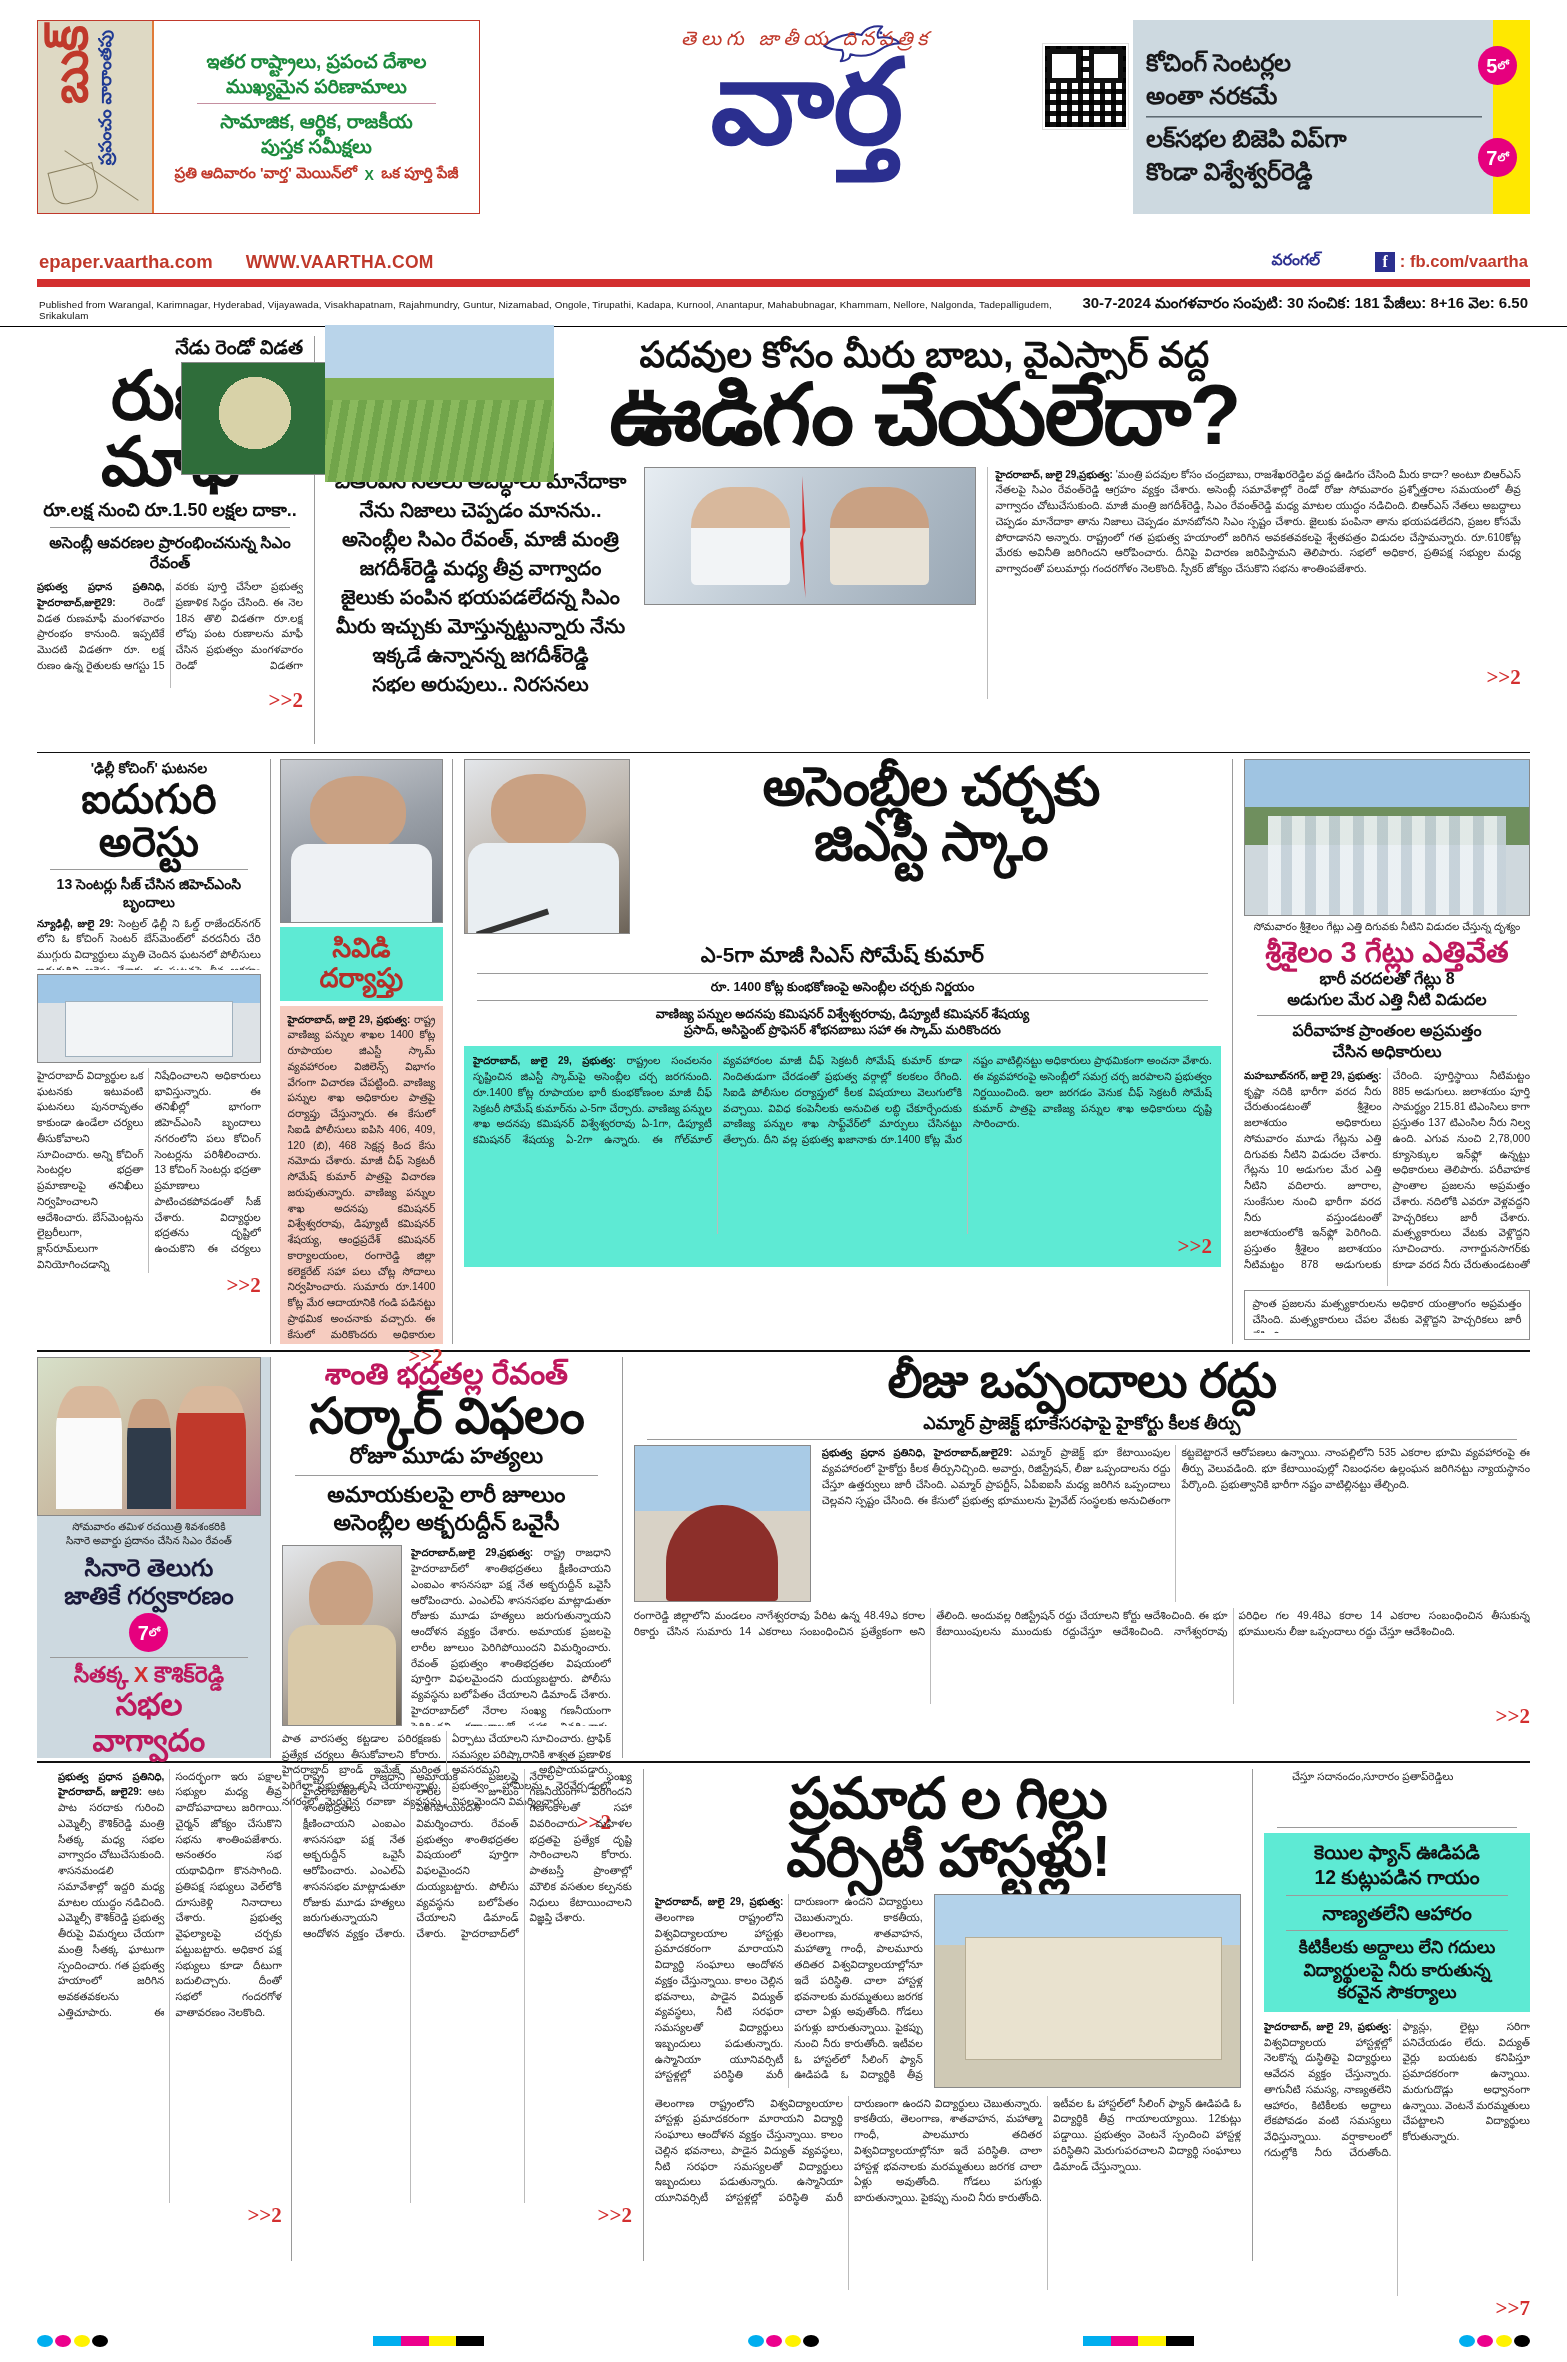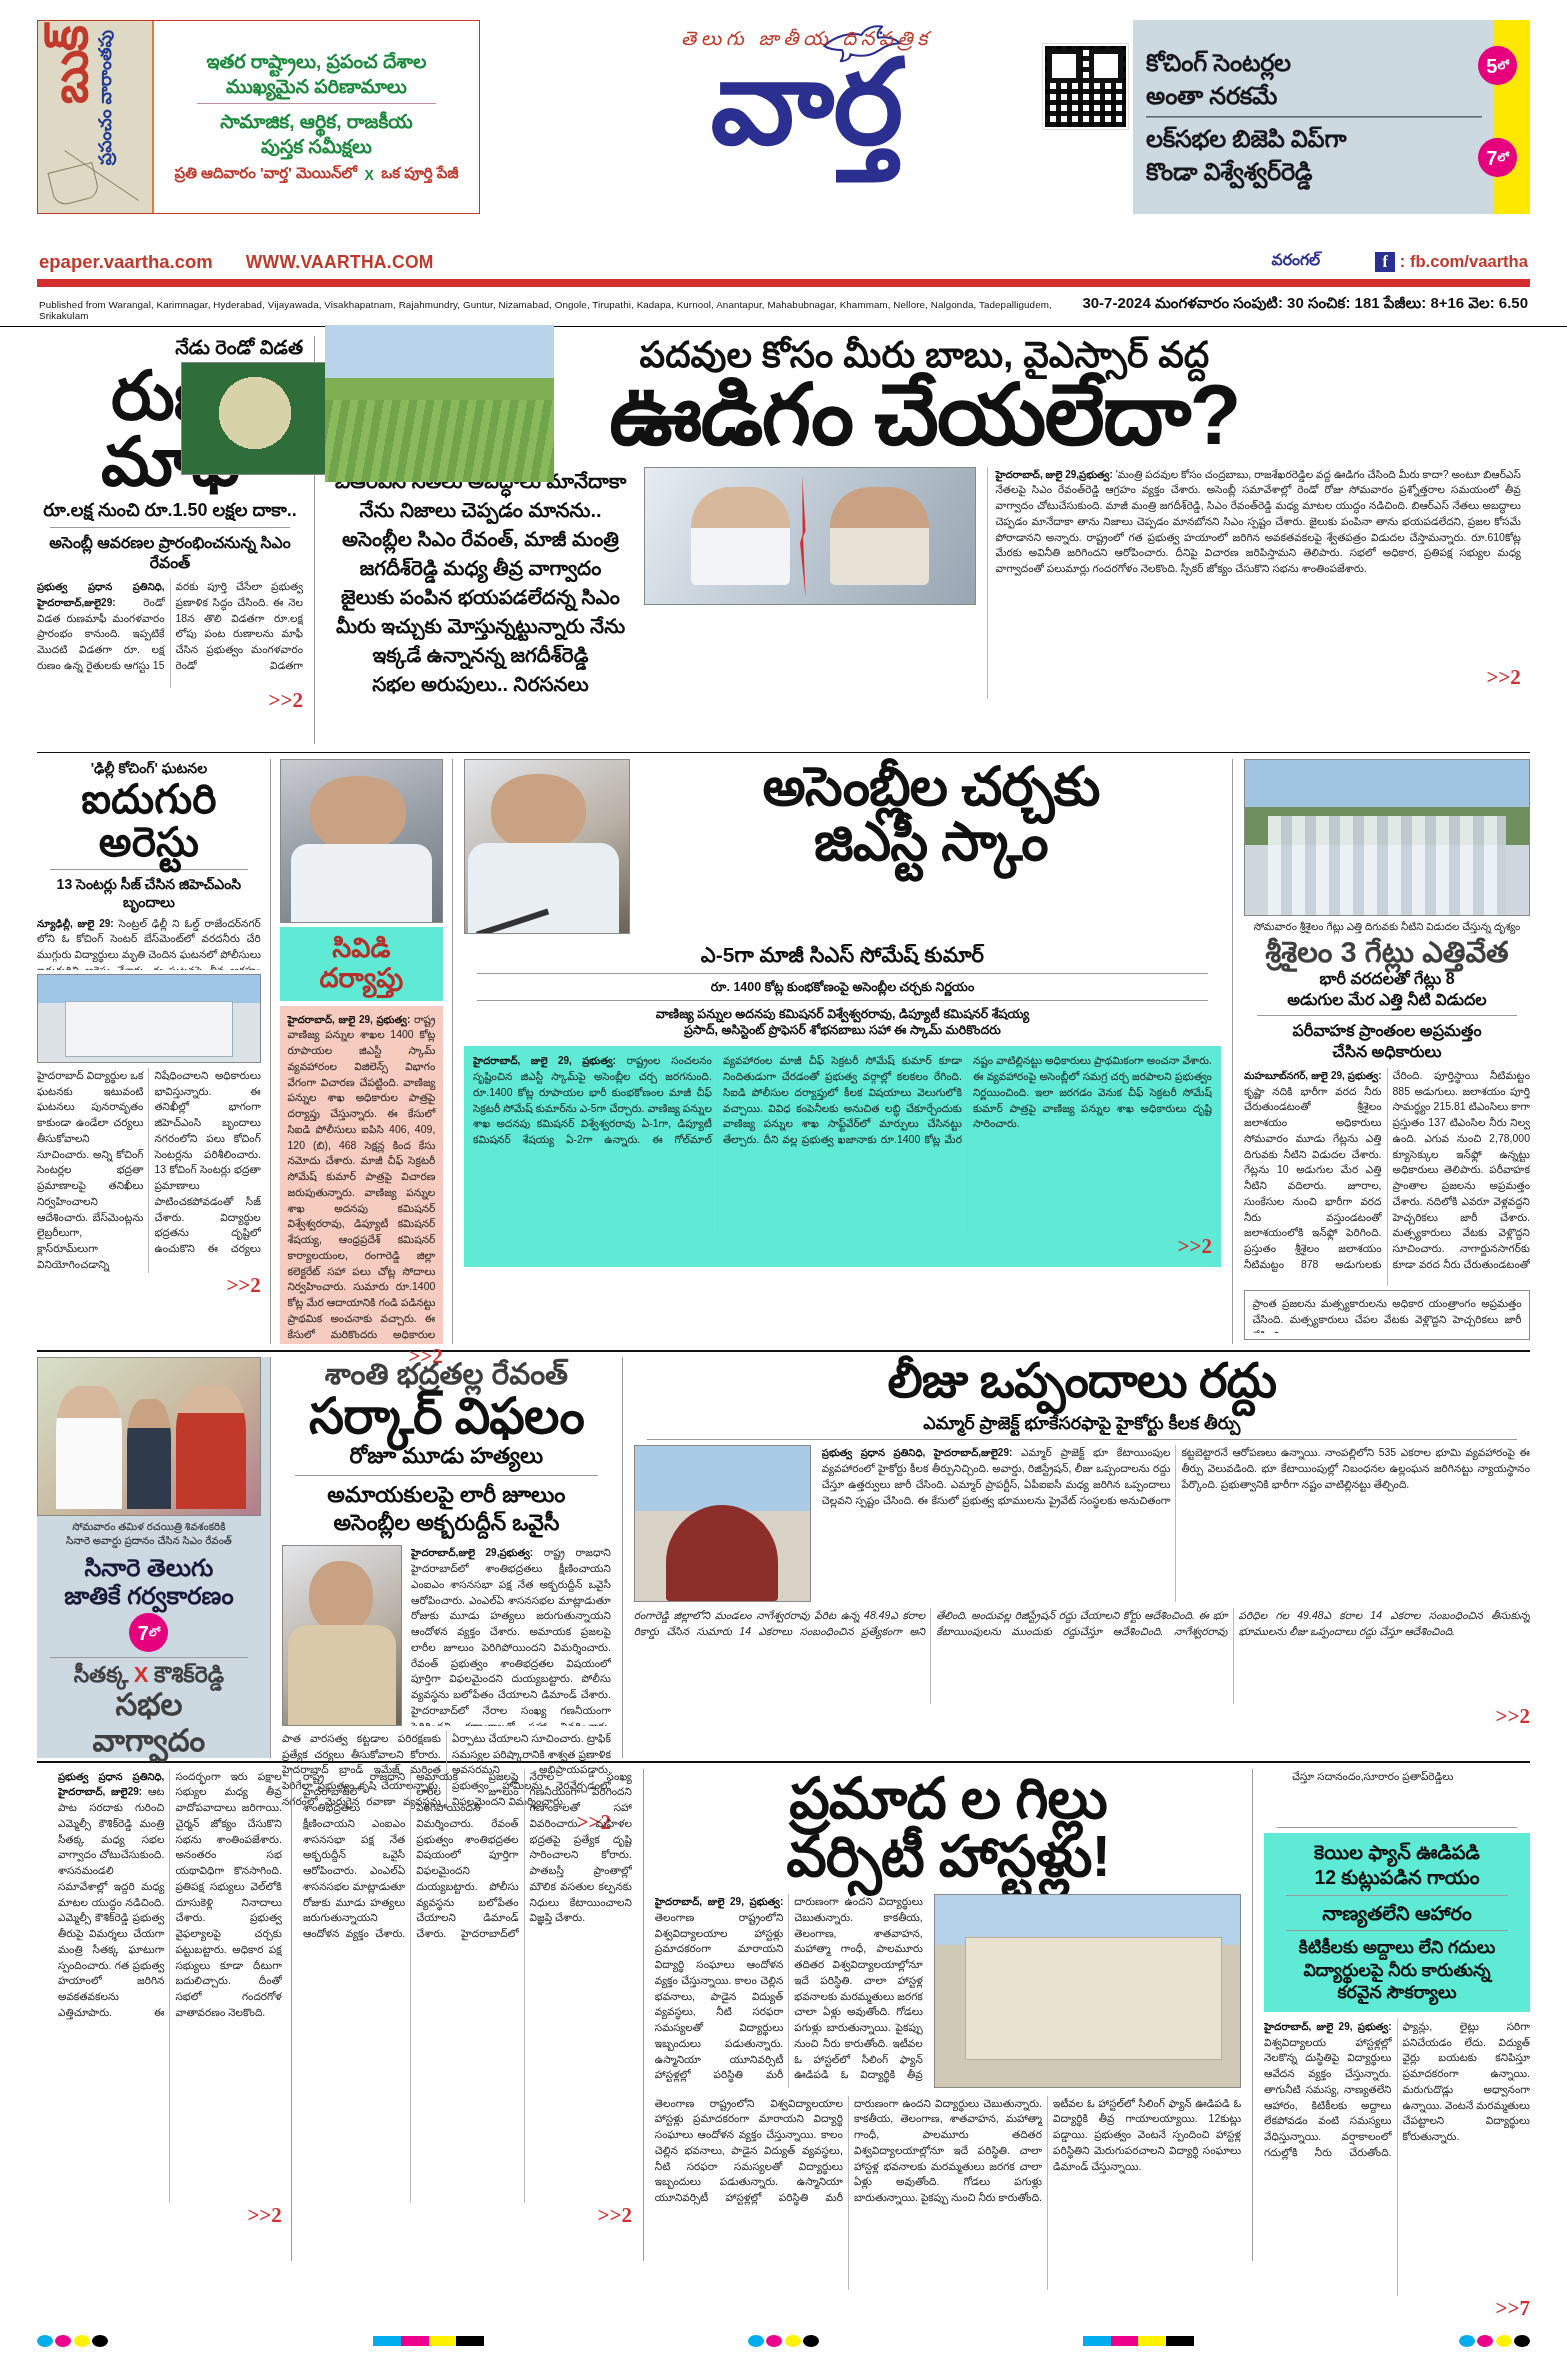--- a/index.html
+++ b/index.html
@@ -396,21 +396,21 @@
   }
   .boxed { border: 0.9px solid #8c8c8c; padding: 5.5px 7.4px; }
 
   .sec-head-l {
     font-size: 33px; font-weight: bold; line-height: 1.06; color: #111; text-align: center;
   }
   .sec-head-xl {
     font-size: 57px; font-weight: bold; line-height: 1.02; color: #111; text-align: center; letter-spacing: -0.9px;
   }
   .sec-head-m {
-    font-size: 25px; font-weight: bold; line-height: 1.15; color: #404040; text-align: center;
+    font-size: 25px; font-weight: bold; line-height: 1.15; color: #be185d; text-align: center;
   }
   .sec-sub {
     font-size: 16px; font-weight: bold; line-height: 1.3; color: #111; text-align: center;
   }
   .sec-sub-sm {
     font-size: 12.5px; font-weight: bold; line-height: 1.35; color: #111; text-align: center;
   }
 
   .cols2 { column-count: 2; column-gap: 11px; column-rule: 0.9px solid #bbb; }
   .cols3 { column-count: 3; column-gap: 11px; column-rule: 0.9px solid #bbb; }
@@ -713,21 +713,21 @@
       <div class="sec-head-xl" style="font-size:48px;">లీజు ఒప్పందాలు రద్దు</div>
       <div class="sec-sub" style="font-size:17.5px; margin-top:5.5px;">ఎమ్మార్ ప్రాజెక్ట్ భూకేసరఫాపై హైకోర్టు కీలక తీర్పు</div>
       <div class="sub-rule"></div>
       <div style="display:flex; gap:11px; margin-top:5.5px;">
         <div class="photo court" style="width:177px; height:157px; flex:none; border:0.9px solid #888;"></div>
         <div class="body-txt cols2" style="flex:1; height:157px;">
           <span class="byline">ప్రభుత్వ ప్రధాన ప్రతినిధి, హైదరాబాద్,జులై29:</span>
           <span>ఎమ్మార్ ప్రాజెక్ట్ భూ కేటాయింపుల వ్యవహారంలో హైకోర్టు కీలక తీర్పునిచ్చింది. అవార్డు, రిజిస్ట్రేషన్, లీజు ఒప్పందాలను రద్దు చేస్తూ ఉత్తర్వులు జారీ చేసింది. ఎమ్మార్ ప్రాపర్టీస్, ఏపీఐఐసీ మధ్య జరిగిన ఒప్పందాలు చెల్లవని స్పష్టం చేసింది. ఈ కేసులో ప్రభుత్వ భూములను ప్రైవేట్ సంస్థలకు అనుచితంగా కట్టబెట్టారనే ఆరోపణలు ఉన్నాయి. నాంపల్లిలోని 535 ఎకరాల భూమి వ్యవహారంపై ఈ తీర్పు వెలువడింది. భూ కేటాయింపుల్లో నిబంధనల ఉల్లంఘన జరిగినట్టు న్యాయస్థానం పేర్కొంది. ప్రభుత్వానికి భారీగా నష్టం వాటిల్లినట్టు తేల్చింది.</span>
         </div>
       </div>
-      <div class="body-txt cols3" style="margin-top:5.5px; height:96px;font-style:italic;">
+      <div class="body-txt cols3" style="margin-top:5.5px; height:96px;">
         <span>రంగారెడ్డి జిల్లాలోని మండలం నాగేశ్వరరావు పేరిట ఉన్న 48.49ఎ కరాల రికార్డు చేసిన సుమారు 14 ఎకరాలు సంబంధించిన ప్రత్యేకంగా అని తేలింది. అందువల్ల రిజిస్ట్రేషన్ రద్దు చేయాలని కోర్టు ఆదేశించింది. ఈ భూ కేటాయింపులను ముందుకు రద్దుచేస్తూ ఆదేశించింది. నాగేశ్వరరావు పరిధిల గల 49.48ఎ కరాల 14 ఎకరాల సంబంధించిన తీసుకున్న భూములను లీజు ఒప్పందాలు రద్దు చేస్తూ ఆదేశించింది.</span>
       </div>
       <div style="text-align:right;"><span class="jump">&gt;&gt;2</span></div>
     </div>
   </div>
 
   <div class="hr-black" style="margin:3.7px 37px 0 37px;"></div>
 
   <div class="band2" style="height:498px;">
 

